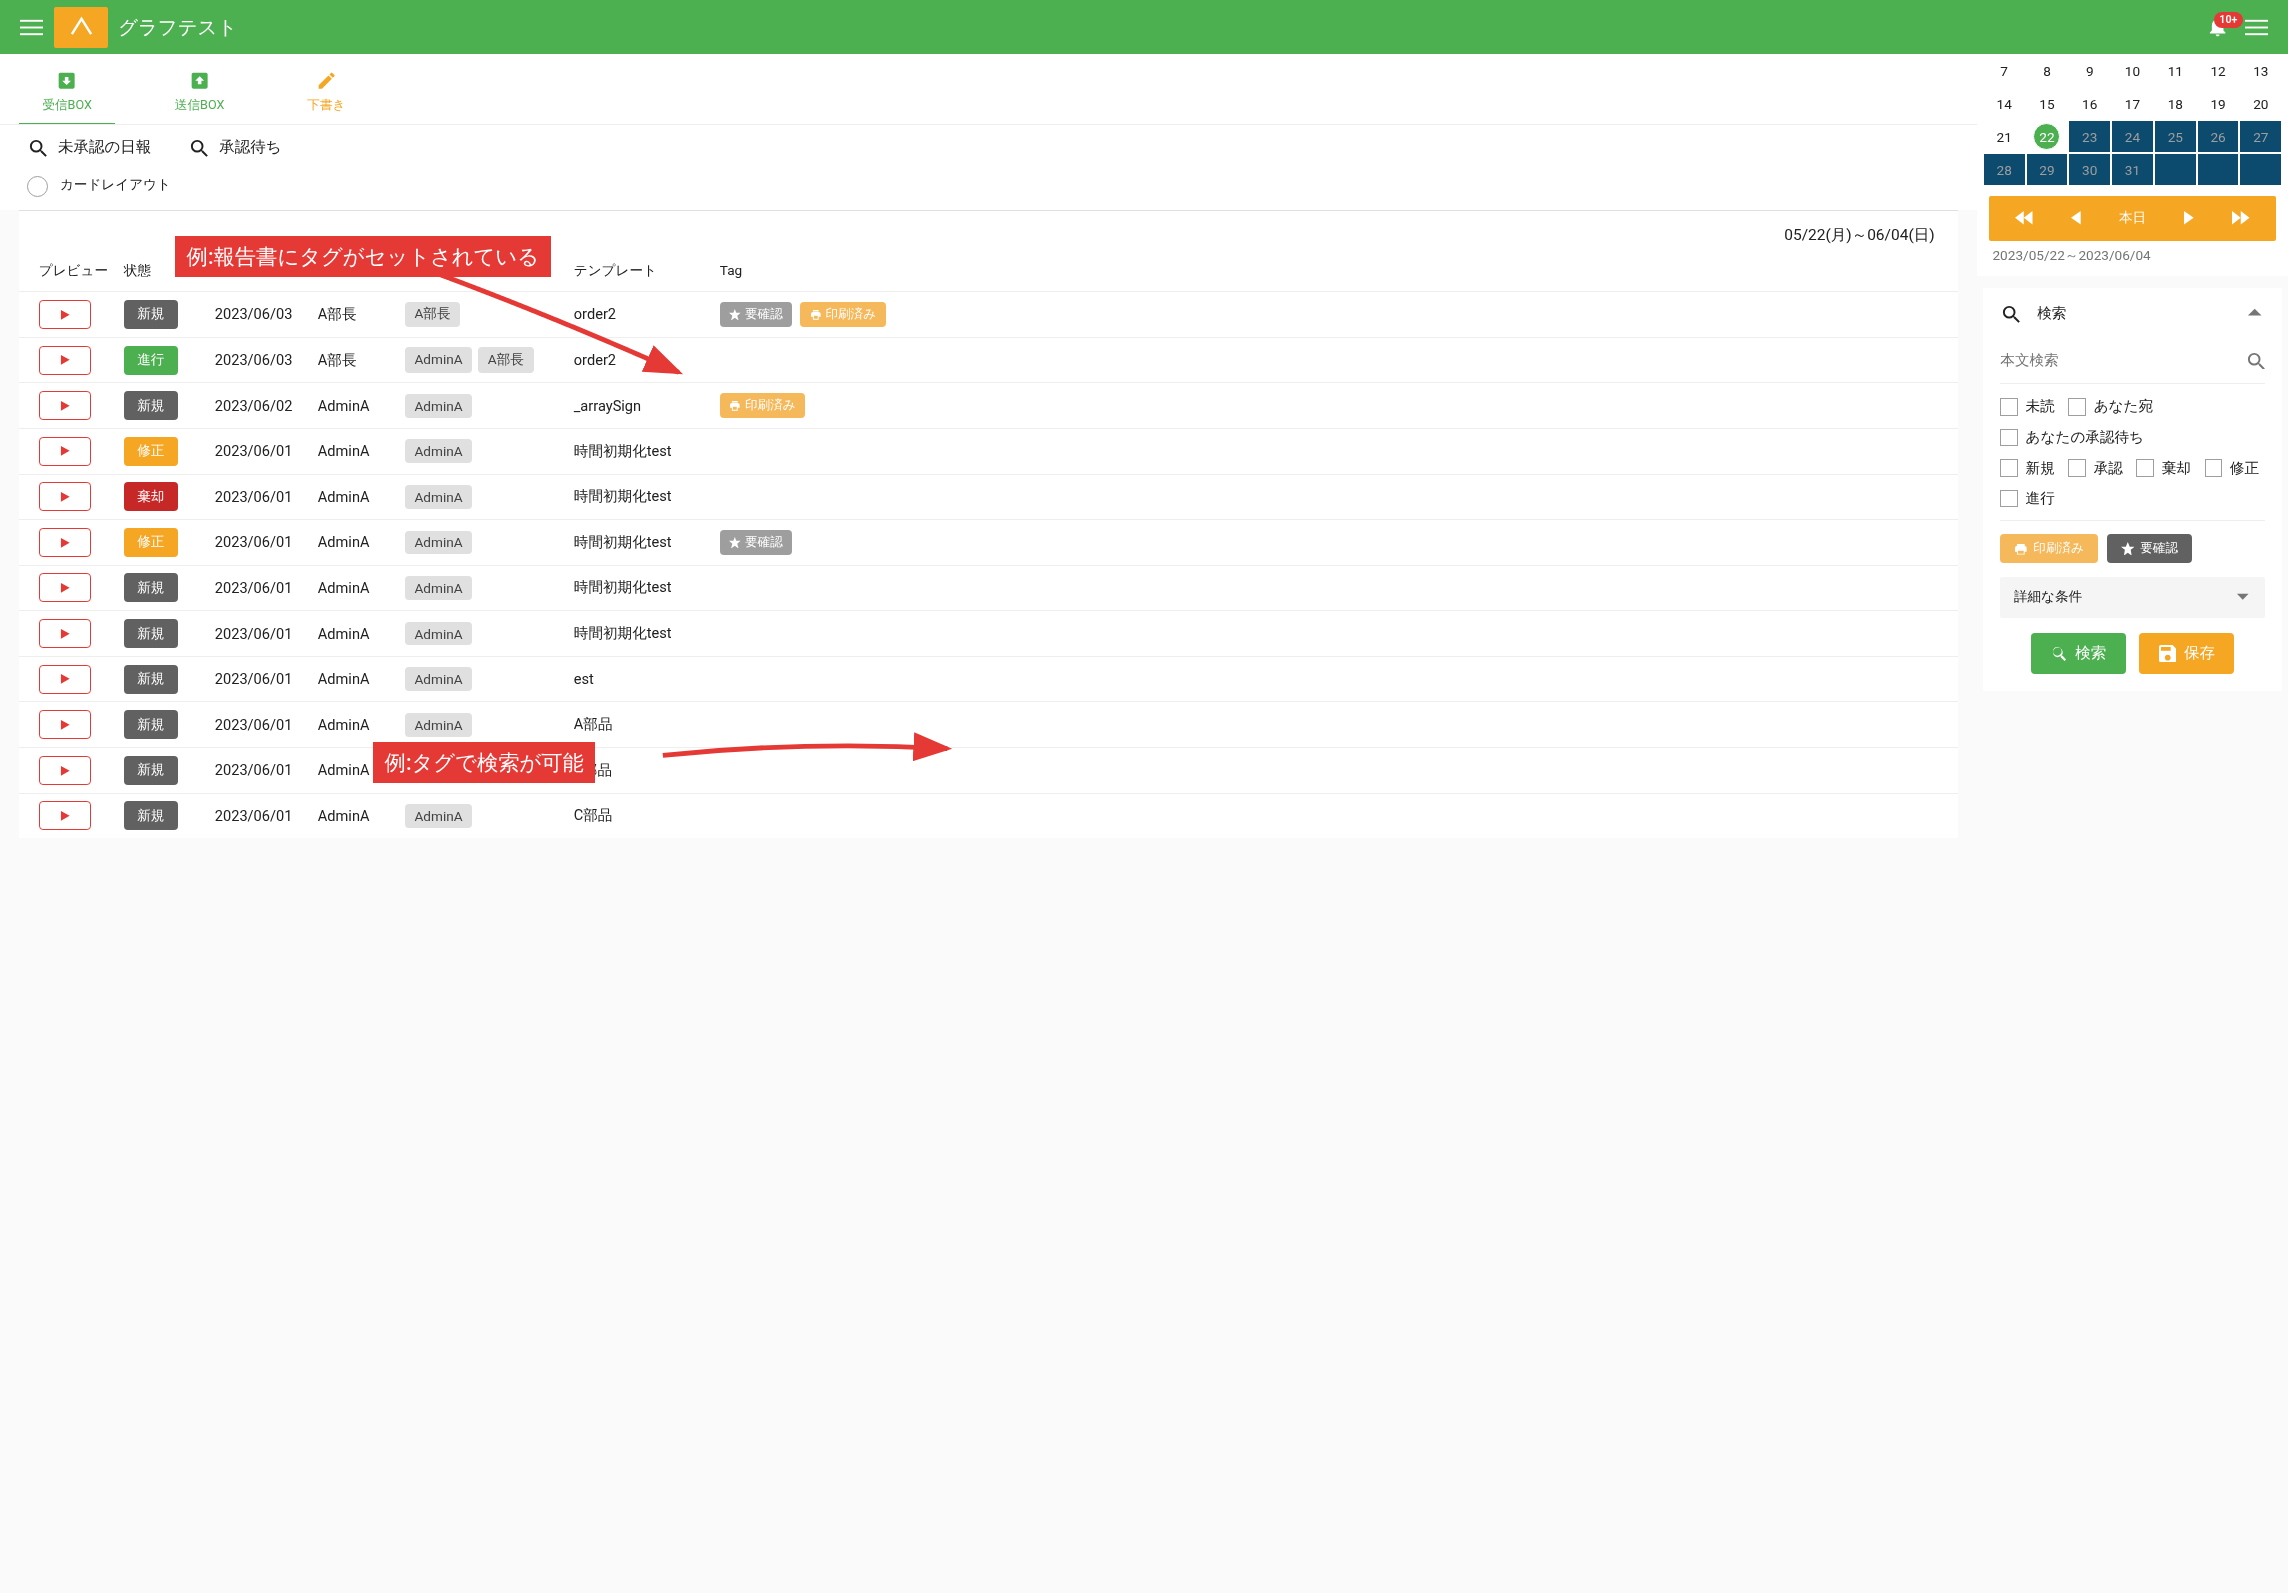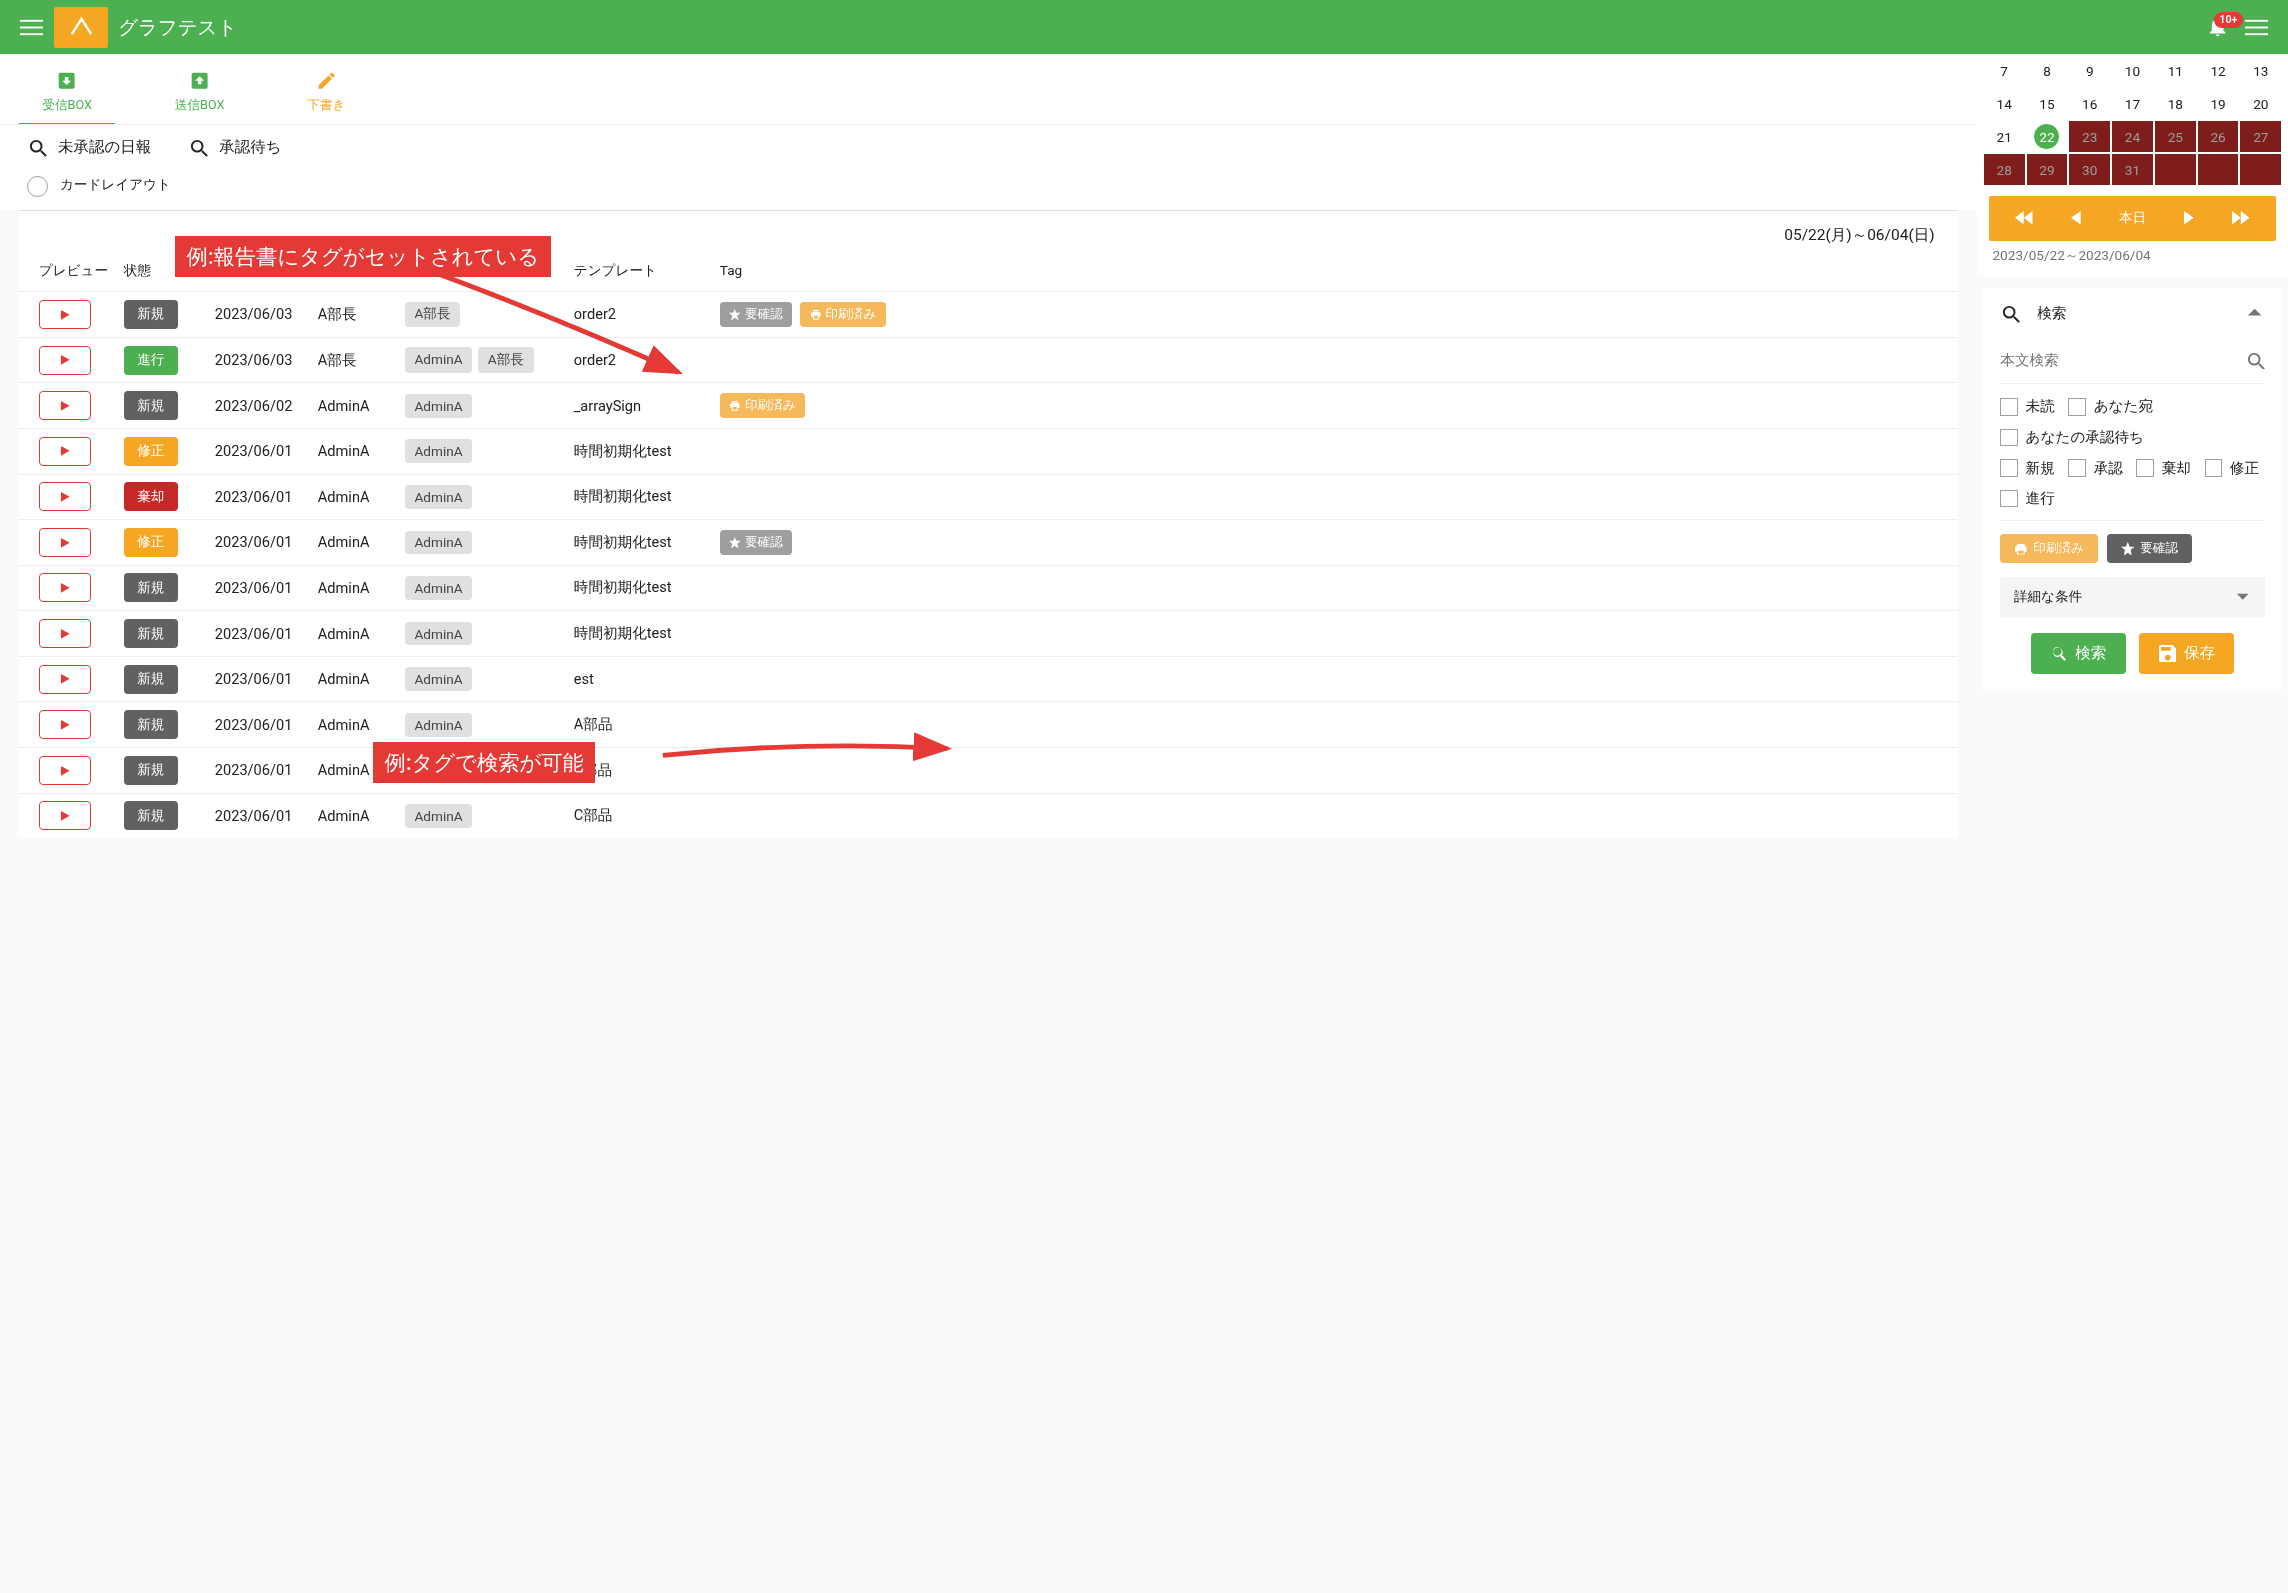--- a/index.html
+++ b/index.html
@@ -71,21 +71,21 @@
 .chip-gray { background:#e0e0e0; color:#424242; padding:3.9px 9.7px; border-radius:3.9px; font-size:13.6px; }
 .chip-tag { display:inline-flex; align-items:center; gap:3.9px; padding:3.9px 9.7px; border-radius:3.9px; font-size:12.6px; color:#fff; }
 .chip-tag.gray { background:#9e9e9e; }
 .chip-tag.orange { background:#f5b85a; }
 
 
 .cal { background:#fff; padding:0 5.8px 5.8px; margin-bottom:3.9px;}
 .calgrid { display:grid; grid-template-columns: repeat(7, 1fr); }
 .calcell { height:33px; display:flex; align-items:center; justify-content:center; font-size:13.6px; border:1px solid #fff;}
 .calcell.sel { background:#4caf50; color:#fff; border-radius:50%; width:27px; height:27px; margin:auto;}
-.calcell.range { background:#7f1d1d; color:#9e9e9e; }
+.calcell.range { background:#0c4a6e; color:#9e9e9e; }
 .calnav { background:#f5a623; display:flex; align-items:center; justify-content:space-around; padding:9.7px 7.8px; color:#fff; margin: 9.7px 5.8px 0; border-radius:1.9px;}
 .calnav .navbtn { cursor:pointer; padding:3.9px 7.8px; }
 .calrange { padding:5.8px 9.7px; font-size:13.6px; color:#757575; }
 
 
 .scard { background:#fff; margin:11.6px 5.8px; padding:0;}
 .scard-h { display:flex; align-items:center; padding:15.5px 17.5px; gap:17.5px; cursor:pointer;}
 .scard-h .lbl { flex:1; font-size:14.6px;}
 .scard-body { padding:5.8px 17.5px 17.5px; }
 .sinput { display:flex; align-items:center; padding:5.8px 0 13.6px; border-bottom:1px solid #eee; margin-bottom:13.6px;}

